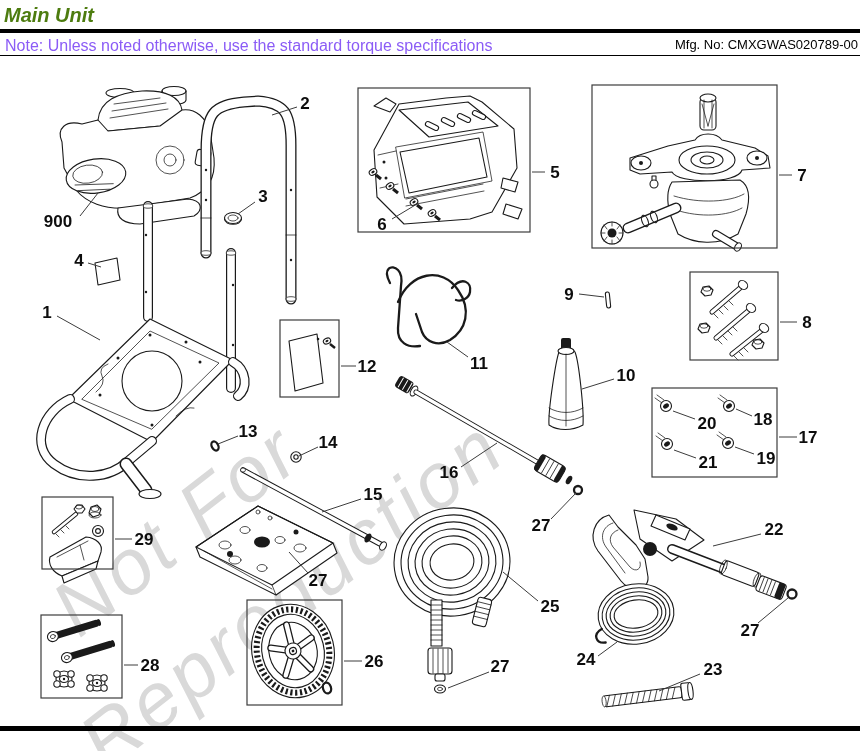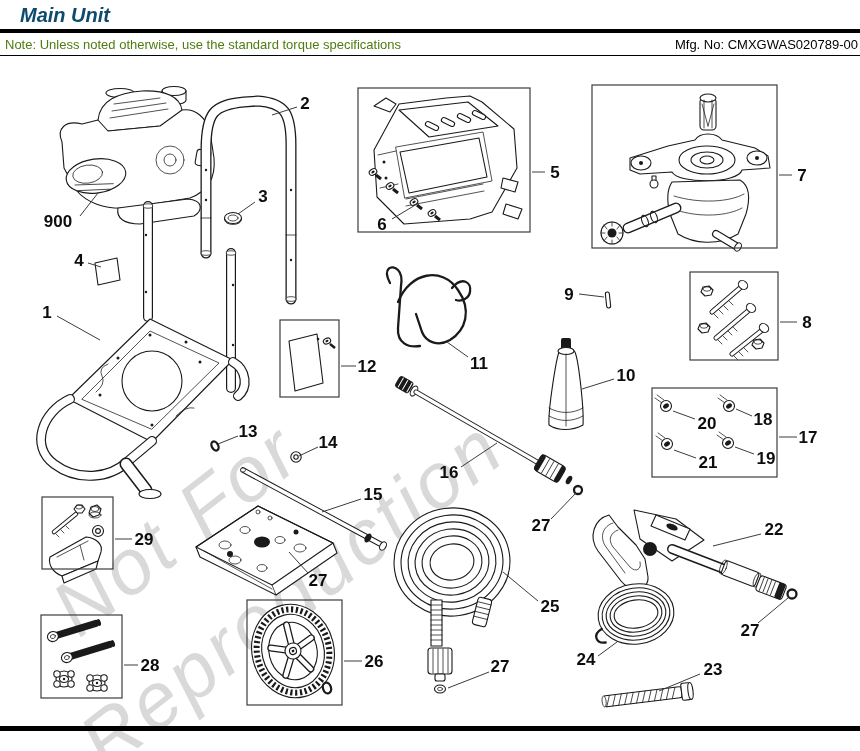--- a/index.html
+++ b/index.html
@@ -1,22 +1,22 @@
 <!DOCTYPE html>
 <html><head>
 <meta charset="utf-8">
 <style>
   html,body{margin:0;padding:0;background:#fff;}
   #page{position:relative;width:860px;height:751px;background:#fff;overflow:hidden;
         font-family:"Liberation Sans",sans-serif;}
   #hdr{position:absolute;left:0;top:0;width:860px;z-index:3;background:transparent;}
-  #title{position:absolute;left:20px;top:4px;font-style:italic;font-weight:bold;
-         font-size:20px;color:#0c4a6e;}
+  #title{position:absolute;left:4px;top:4px;font-style:italic;font-weight:bold;
+         font-size:20px;color:#4d7c0f;}
   #rule-thick{position:absolute;left:0;top:29px;width:860px;height:4px;background:#000;}
-  #note{position:absolute;left:5px;top:37px;font-size:13px;color:#4d7c0f;}
+  #note{position:absolute;left:5px;top:37px;font-size:16px;color:#8b5cf6;}
   #mfg{position:absolute;right:2px;top:37px;font-size:13px;color:#000;text-align:center;}
   #rule-thin{position:absolute;left:0;top:55px;width:860px;height:1px;background:#000;}
   #rule-bottom{position:absolute;left:0;top:726px;width:860px;height:5px;background:#000;}
   svg{position:absolute;left:0;top:0;}
   .ln{fill:none;stroke:#1a1a1a;stroke-width:1.1;stroke-linecap:round;stroke-linejoin:round}
   .fw{fill:#fff;stroke:#1a1a1a;stroke-width:1.1;stroke-linejoin:round}
   .fd{fill:#1a1a1a;stroke:none}
   .thin{stroke-width:0.75}
   .w2{stroke-width:2.3}
   .tubeO{fill:none;stroke:#1a1a1a;stroke-linecap:round;stroke-linejoin:round}

